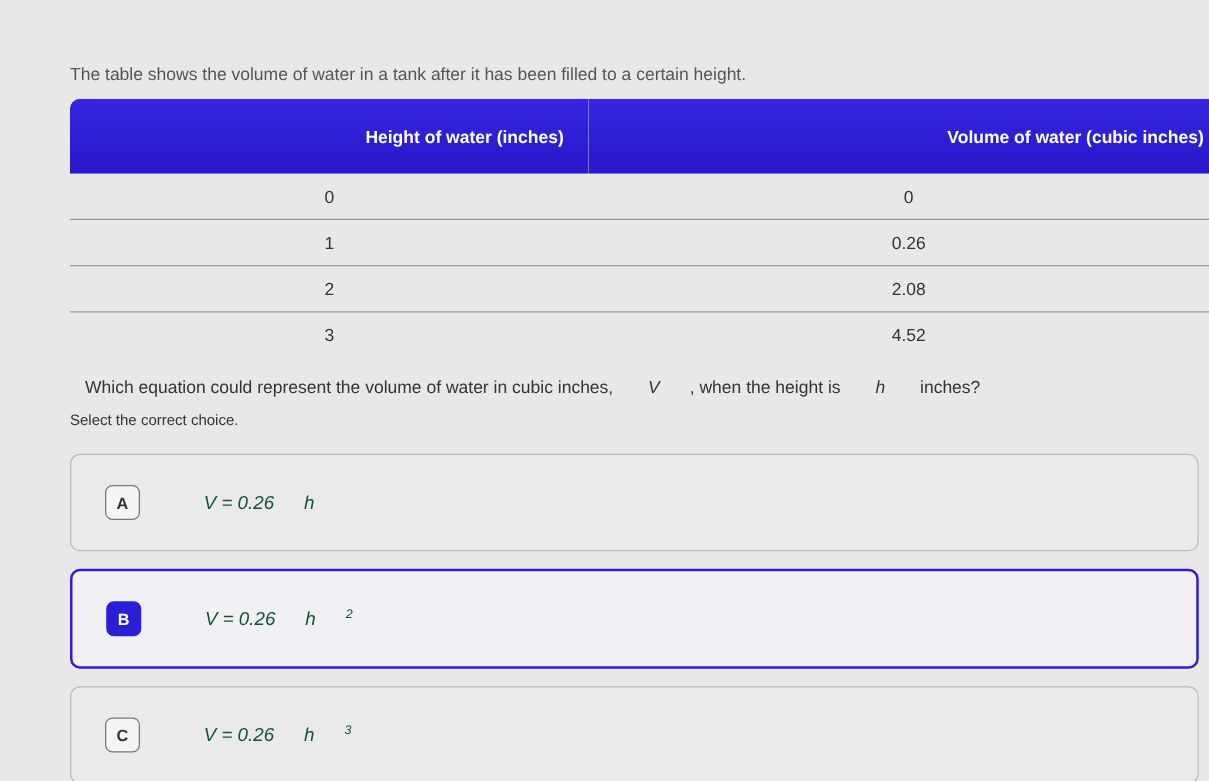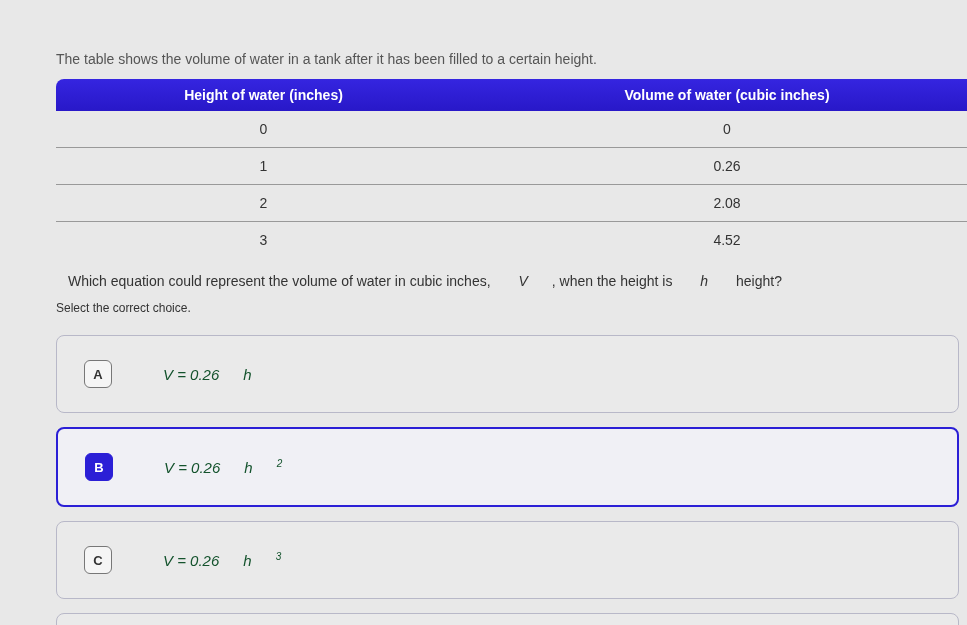--- a/index.html
+++ b/index.html
@@ -26,22 +26,22 @@
       margin-bottom: 15px;
     }
     .data-table thead tr {
       background: #2b1fd6;
       background: linear-gradient(180deg, #3525e0 0%, #2818c8 100%);
     }
     .data-table th {
       color: #fff;
       font-weight: bold;
       font-size: 14px;
-      padding: 8px 20px;
-      text-align: center;
+      padding: 22px 20px;
+      text-align: right;
       border-top-left-radius: 8px;
       border-top-right-radius: 8px;
     }
     .data-table th:first-child {
       border-top-right-radius: 0;
     }
     .data-table th:last-child {
       border-top-left-radius: 0;
     }
     .data-table td {
@@ -138,21 +138,21 @@
       <td>2.08</td>
     </tr>
     <tr>
       <td>3</td>
       <td>4.52</td>
     </tr>
   </tbody>
 </table>
 
 <div class="question-text">
-  <span>Which equation could represent the volume of water in cubic inches, </span><span class="var-v">V</span><span>, when the height is </span><span class="var-h">h</span><span> height?</span>
+  <span>Which equation could represent the volume of water in cubic inches, </span><span class="var-v">V</span><span>, when the height is </span><span class="var-h">h</span><span> inches?</span>
 </div>
 
 <div class="select-text">Select the correct choice.</div>
 
 <div class="choice">
   <div class="choice-letter">A</div>
   <div class="choice-formula">
     <span>V = 0.26</span><span>h</span><sup></sup>
   </div>
 </div>

